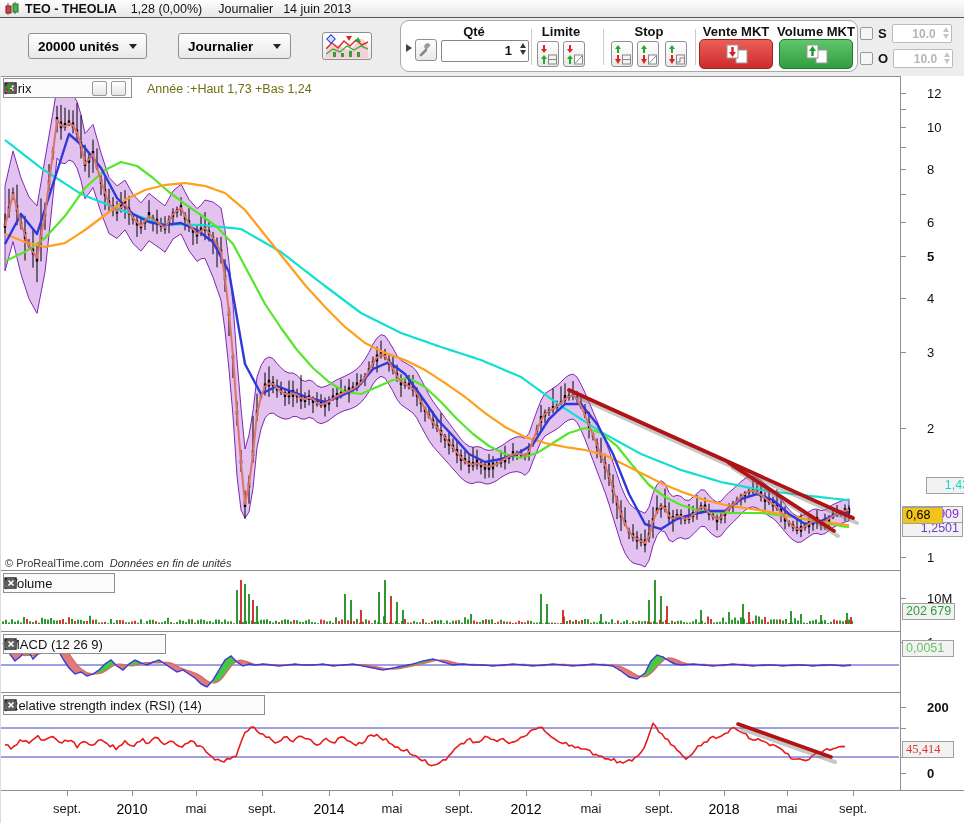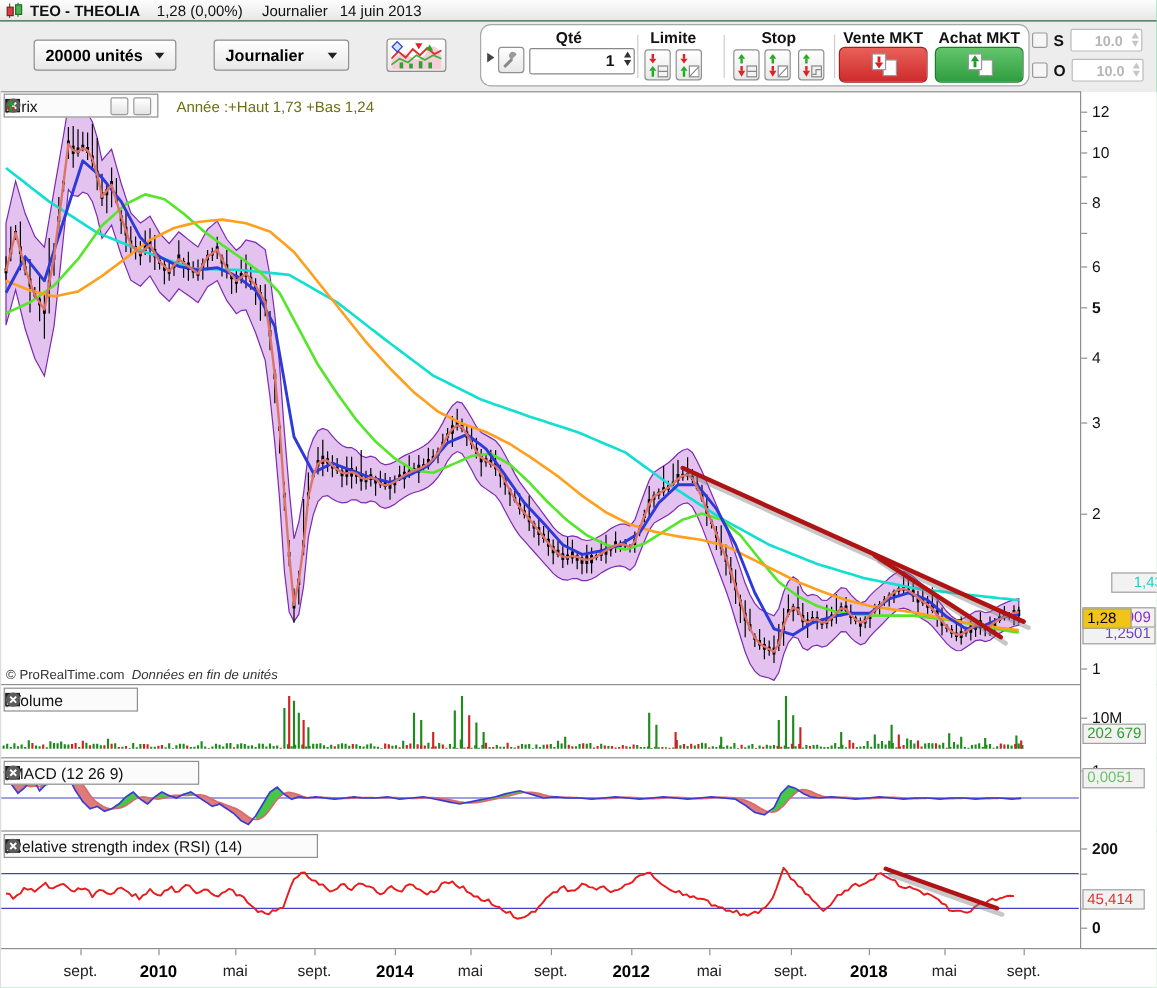--- a/index.html
+++ b/index.html
@@ -1,17 +1,17 @@
 <!DOCTYPE html>
 <html><head>
 <meta charset="utf-8">
 <style>
 *{margin:0;padding:0;box-sizing:border-box}
 body{font-family:"Liberation Sans",sans-serif;background:#fff}
-#app{position:relative;width:964px;height:823px;background:#22c55e;overflow:hidden;color:#111;font-size:13px}
+#app{position:relative;width:964px;height:823px;background:#c4b5fd;overflow:hidden;color:#111;font-size:13px}
 
 .titlebar{position:absolute;left:0;top:0;width:964px;height:18px;background:linear-gradient(#fdfdfd,#e7e7e7);border-bottom:1px solid #555;display:flex;align-items:center;padding-left:4px}
 .titlebar span{font-size:12.5px;white-space:pre}
 .tb-sym{margin-left:5px;font-weight:bold}
 .tb-price{margin-left:14px}
 .tb-per{margin-left:16px}
 .tb-date{margin-left:10px}
 
 .toolbar{position:absolute;left:0;top:18px;width:964px;height:58px;background:#ededed}
 .btn{background:linear-gradient(#ffffff,#e8e8e8);border:1px solid #8f8f8f;border-radius:3px;cursor:pointer}
@@ -47,28 +47,28 @@
 .hline{position:absolute;left:0;width:964px;height:1px;background:#8f8f8f;z-index:6}
 .phead{position:absolute;display:flex;align-items:center;gap:4px;background:#fbfbfb;border:1px solid #8f8f8f;padding:1px 5px;height:20px;z-index:7;font-size:13px;white-space:nowrap}
 .phicon{display:flex;align-items:center;justify-content:center;width:15px;height:15px}
 .phicon.boxed{border:1px solid #999;border-radius:2px;background:linear-gradient(#fff,#e4e4e4)}
 .annotation{position:absolute;left:146px;top:6px;font-size:12.5px;color:#6e6e12;z-index:7;white-space:pre}
 .copyright{position:absolute;left:4px;top:481px;font-size:11px;color:#333;z-index:7}
 .copyright i{margin-left:6px}
 
 #axis-col{position:absolute;left:899px;top:0;width:65px;height:714px;background:#fff;border-left:1px solid #8f8f8f;z-index:8}
 .tick{position:absolute;left:0;width:5px;height:1px;background:#8f8f8f}
-.alab{position:absolute;left:9px;font-size:13px;transform:translateY(-50%);color:#111}
+.alab{position:absolute;left:26px;font-size:13px;transform:translateY(-50%);color:#111}
 .alab.b{font-weight:bold}
 .vbox{position:absolute;left:1px;height:17px;line-height:15px;background:#f2f2f2;border:1px solid #a0a0a0;font-size:12.5px;padding:0 3px;min-width:52px;z-index:9}
 .ptag{position:absolute;left:1px;width:61px;height:17px;line-height:15px;background:#f2f2f2;border:1px solid #a0a0a0;font-size:12.5px;padding:0 3px;text-align:right}
 
 #xaxis{position:absolute;left:0;top:714px;width:964px;height:33px;background:#fff;border-top:1px solid #8f8f8f;z-index:8}
 .xlab{position:absolute;top:10px;transform:translateX(-50%);font-size:13px;color:#222;white-space:nowrap}
-.xlab.b{font-weight:bold;font-size:14px;color:#000}
+.xlab.b{font-weight:normal;font-size:14px;color:#000}
 .xtick{position:absolute;top:0;width:1px;height:5px;background:#8f8f8f}
 </style>
 </head>
 <body>
 
 <div id="app">
 
   <div class="titlebar">
     <svg width="16" height="14">
       <line x1="4" y1="1" x2="4" y2="13" stroke="#555"></line>
@@ -183,21 +183,21 @@
 
       <div class="glabel" style="left:335px">Vente MKT</div>
       <button class="bigbtn red" style="left:298px">
         <svg width="28" height="22" viewBox="0 0 28 22">
           <rect x="14" y="7" width="11" height="13" fill="#fff" stroke="#999"></rect>
           <rect x="5" y="2" width="11" height="13" fill="#fff" stroke="#999"></rect>
           <line x1="10.5" y1="4" x2="10.5" y2="9" stroke="#d42222" stroke-width="2.4"></line>
           <path d="M7 9 L14 9 L10.5 14 Z" fill="#d42222"></path>
         </svg>
       </button>
-      <div class="glabel" style="left:415px">Achat MKT</div>
+      <div class="glabel" style="left:415px">Volume MKT</div>
       <button class="bigbtn green" style="left:378px">
         <svg width="28" height="22" viewBox="0 0 28 22">
           <rect x="14" y="7" width="11" height="13" fill="#fff" stroke="#999"></rect>
           <rect x="5" y="2" width="11" height="13" fill="#fff" stroke="#999"></rect>
           <line x1="10.5" y1="13" x2="10.5" y2="8" stroke="#1f9a2f" stroke-width="2.4"></line>
           <path d="M7 8 L14 8 L10.5 3 Z" fill="#1f9a2f"></path>
         </svg>
       </button>
     </div>
 
@@ -369,21 +369,21 @@
     </div>
 
     <div id="axis-col">
       <div class="alab" style="top:522px">10M</div>
       <div class="alab" style="top:566px">1</div>
       <div class="alab b" style="top:631px">200</div>
       <div class="alab b" style="top:697px">0</div>
 
       <div class="vbox" id="vol-value" style="top: 527px; color: rgb(47, 158, 47);">202 679</div>
       <div class="vbox" id="macd-value" style="top: 564px; color: rgb(103, 194, 103);">0,0051</div>
-      <div class="vbox" id="rsi-value" style="top: 665px; color: rgb(224, 49, 49);">45,414</div>
+      <div class="vbox" id="rsi-value" style="top: 665px; color: rgb(224, 49, 49); font-family: Liberation Serif, serif;">45,414</div>
     <div class="tick" style="top: 17px;"></div>
         <div class="alab" style="top: 17px;">12</div>
         <div class="tick" style="top: 33px;"></div>
         <div class="tick" style="top: 51px;"></div>
         <div class="alab" style="top: 51px;">10</div>
         <div class="tick" style="top: 71px;"></div>
         <div class="tick" style="top: 93px;"></div>
         <div class="alab" style="top: 93px;">8</div>
         <div class="tick" style="top: 118px;"></div>
         <div class="tick" style="top: 146px;"></div>
@@ -400,21 +400,21 @@
         <div class="alab" style="top: 481px;">1</div>
         <div class="tick" style="top: 522px;"></div>
         <div class="tick" style="top: 566px;"></div>
         <div class="tick" style="top: 631px;"></div>
         <div class="tick" style="top: 697px;"></div>
         <div class="tick" style="top: 652px;"></div>
         <div class="tick" style="top: 681px;"></div>
         <div class="ptag" style="top: 401px; color: rgb(27, 211, 198); z-index: 2; margin-left: 24px;">1,4348</div>
         <div class="ptag" style="top: 444px; color: rgb(106, 63, 208); z-index: 3;">1,2501</div>
         <div class="ptag" style="top: 430px; color: rgb(138, 43, 208); z-index: 4;">1,2909</div>
-        <div class="ptag" style="top: 431px; color: rgb(0, 0, 0); z-index: 5; background: rgb(240, 196, 24); width: 41px; text-align: left;">1,28</div>
+        <div class="ptag" style="top: 431px; color: rgb(0, 0, 0); z-index: 5; background: rgb(240, 196, 24); width: 41px; text-align: left;">0,68</div>
       </div>
 
     <div id="xaxis">
         <div class="xtick" style="left: 66px;"></div>
         <div class="xlab" style="left: 66px;">sept.</div>
         <div class="xtick" style="left: 131px;"></div>
         <div class="xlab b" style="left: 131px;">2010</div>
         <div class="xtick" style="left: 195px;"></div>
         <div class="xlab" style="left: 195px;">mai</div>
         <div class="xtick" style="left: 261px;"></div>

